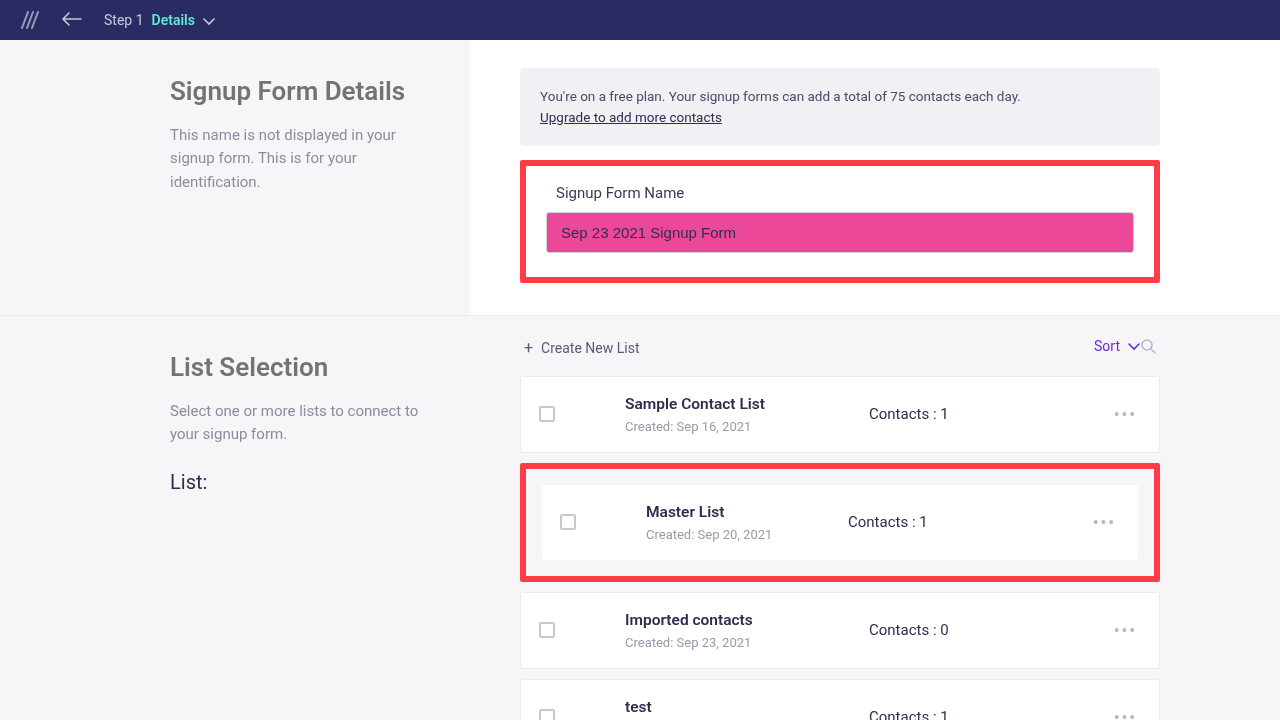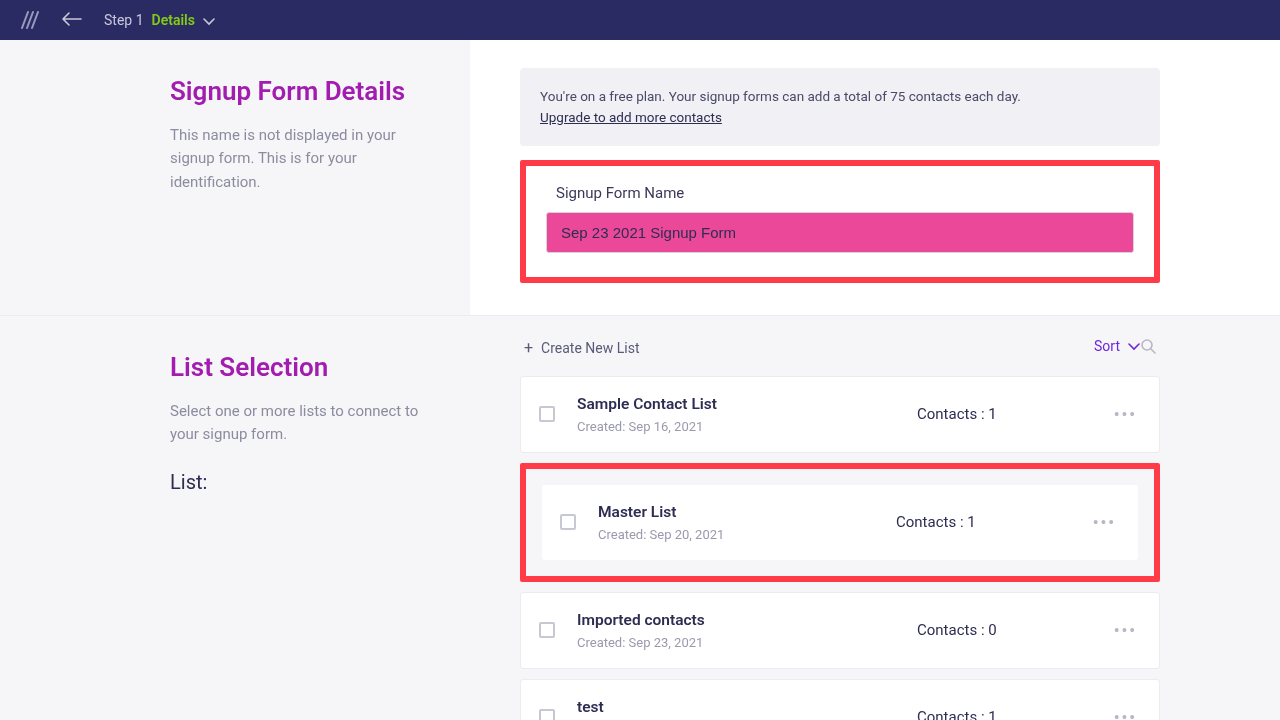--- a/index.html
+++ b/index.html
@@ -17,27 +17,27 @@
     display: flex;
     align-items: center;
     padding: 0 20px;
     gap: 22px;
     color: #e4e4ef;
   }
   .logo svg { display:block }
   .back-icon { color: #c8c8db; cursor: pointer; }
   .step-wrap { display:flex; align-items:center; gap:8px; cursor:pointer; }
   .step-label { color:#c8c8db; font-size:14px; }
-  .step-name { color:#84cc16; font-weight:600; font-size:14px; }
+  .step-name { color:#5eead4; font-weight:600; font-size:14px; }
   .chev { color:#c8c8db; }
   .section { display:flex; width:100%; border-bottom:1px solid #ececf0; }
   .section .left { width: 470px; padding: 36px 48px 36px 170px; }
   .section .right { flex:1; padding: 28px 120px 32px 50px; background:#fff; }
   .section2 .right { padding-top:22px; padding-bottom:12px }
-  h1 { font-size:26px; font-weight:600; color:#a21caf; margin-bottom:18px; }
+  h1 { font-size:26px; font-weight:600; color:#737373; margin-bottom:18px; }
   .desc { font-size:15px; color:#8c8ca0; line-height:1.55; }
   .notice {
     background:#f1f1f5;
     border-radius:4px;
     padding:18px 20px;
     font-size:13.5px;
     color:#4a4a68;
     line-height:1.55;
   }
   .notice a { color:#2d2d52; text-decoration:underline; cursor:pointer; }
@@ -76,20 +76,21 @@
   .search-ic { cursor:pointer }
   .lists { display:flex; flex-direction:column; gap:10px; }
   .card {
     background:#fff;
     border:1px solid #ececf0;
     border-radius:3px;
     padding: 18px 22px 18px 18px;
     display:grid;
     grid-template-columns: 38px 1fr 180px 40px;
     align-items:center;
+    gap:48px;
   }
   .chk {
     width:16px; height:16px;
     border:2px solid #c8c8d4;
     border-radius:2px;
     cursor:pointer;
   }
   .lname { font-size:15.5px; font-weight:600; color:#2d2d52; }
   .lmeta { font-size:13px; color:#9a9aae; margin-top:6px }
   .contacts { font-size:15px; color:#2d2d52 }

